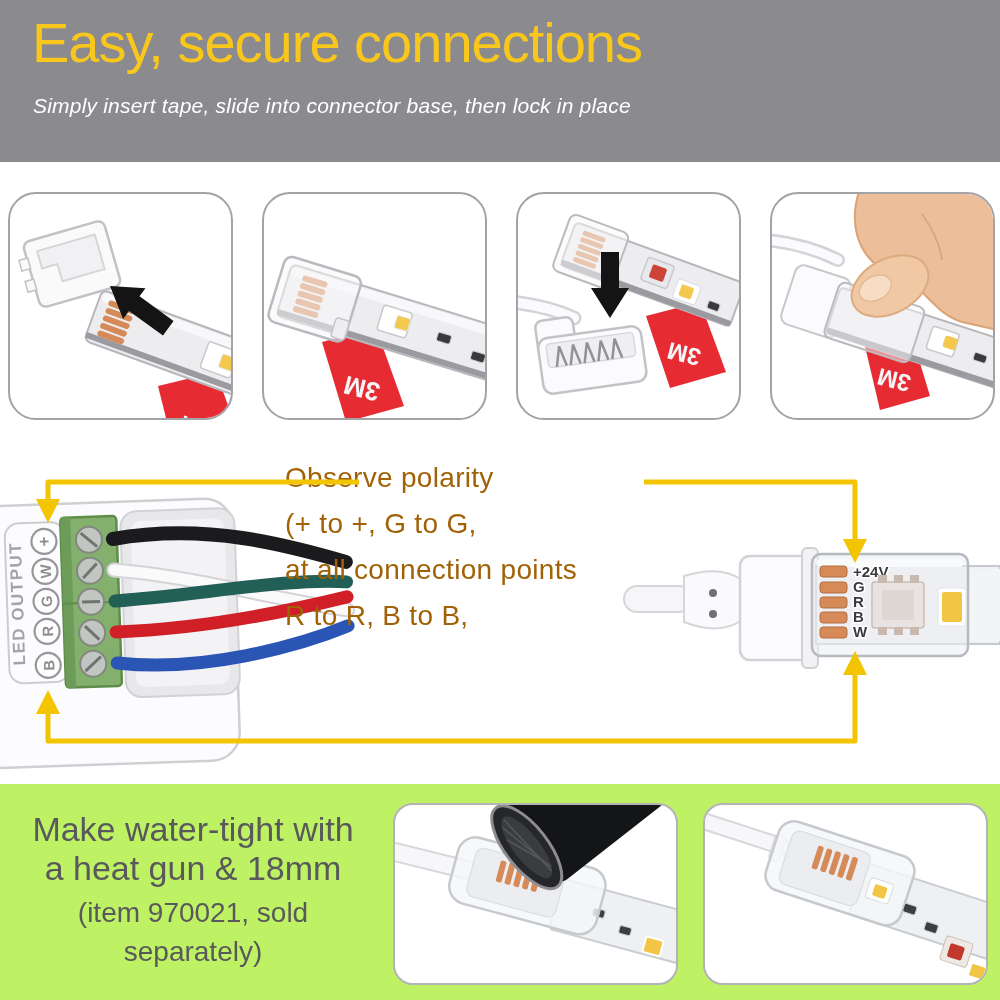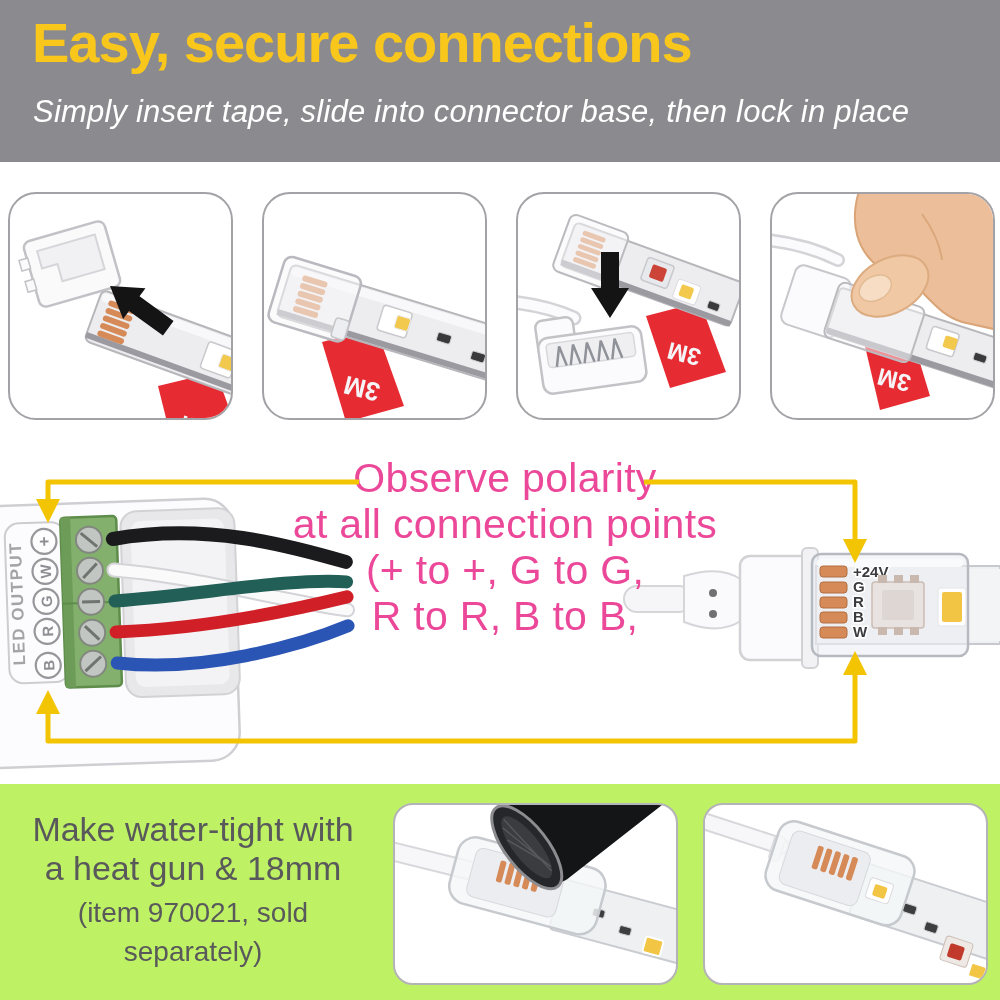--- a/index.html
+++ b/index.html
@@ -1,34 +1,34 @@
 <!DOCTYPE html>
 <html><head>
 <meta charset="utf-8">
 <style>
   html,body{margin:0;padding:0;background:#fff}
   .canvas{position:relative;width:1000px;height:1000px;background:#ffffff;
           font-family:"Liberation Sans",sans-serif;overflow:hidden}
 
   
   .header{position:absolute;left:0;top:0;width:1000px;height:162px;background:#8b8b8f}
-  .title{position:absolute;left:32px;top:10px;font-size:56px;font-weight:bold;
+  .title{position:absolute;left:32px;top:10px;font-size:56px;font-weight:normal;
          color:#f9c71b;letter-spacing:-1px;white-space:nowrap}
-  .subtitle{position:absolute;left:33px;top:94px;font-size:31px;font-style:italic;
+  .subtitle{position:absolute;left:33px;top:94px;font-size:21px;font-style:italic;
             color:#ffffff;white-space:nowrap;letter-spacing:.2px}
 
   
   .step{position:absolute;top:192px;width:225px;height:228px;border:2px solid #a3a3a7;
         border-radius:28px;background:#fff;overflow:hidden;box-sizing:border-box}
   #step1{left:8px}#step2{left:262px}#step3{left:516px}#step4{left:770px}
   .step svg{display:block}
 
   
-  .polarity-text{position:absolute;left:285px;top:455px;width:440px;text-align:center;
-                 font-size:41px;line-height:46px;color:#ec4899;letter-spacing:.3px}
+  .polarity-text{position:absolute;left:285px;top:455px;width:440px;
+                 font-size:28px;line-height:46px;color:#a16207;letter-spacing:.3px}
   .photo{position:absolute}
   .callout{position:absolute;left:0;top:0;pointer-events:none}
 
   
   .wt{position:absolute;left:0;top:784px;width:1000px;height:216px;background:#bef264}
   .wt-text{position:absolute;left:10px;top:26px;width:366px;text-align:center;
            font-size:34px;line-height:39px;color:#59595b}
   .wt-text .item{font-size:28px;margin-top:5px}
   .wt-panel{position:absolute;top:19px;width:285px;height:182px;border:2px solid #b4b4b8;
             border-radius:20px;background:#fff;overflow:hidden;box-sizing:border-box}
@@ -309,22 +309,22 @@
       <rect x="262" y="120" width="32" height="30" rx="2" fill="#ded6d2"></rect>
     </g>
     <g>
       <rect x="318" y="118" width="28" height="38" rx="3" fill="#ffffff" stroke="#e4e4e8"></rect>
       <rect x="322" y="122" width="20" height="30" rx="2" fill="#f2c545"></rect>
     </g>
   </svg>
 
   <div class="polarity-text">
     <div>Observe polarity</div>
+    <div>(+ to +, G to G,</div>
     <div>at all connection points</div>
-    <div>(+ to +, G to G,</div>
     <div>R to R, B to B,</div>
   </div>
 
   <svg class="callout" width="1000" height="1000" viewBox="0 0 1000 1000">
     <g stroke="#f2c402" stroke-width="5" fill="none" stroke-linejoin="round">
       <path d="M 359,482 H 48 V 501"></path>
       <path d="M 644,482 H 855 V 541"></path>
       <path d="M 48,712 V 741 H 855 V 673"></path>
     </g>
     <g fill="#f2c402">

